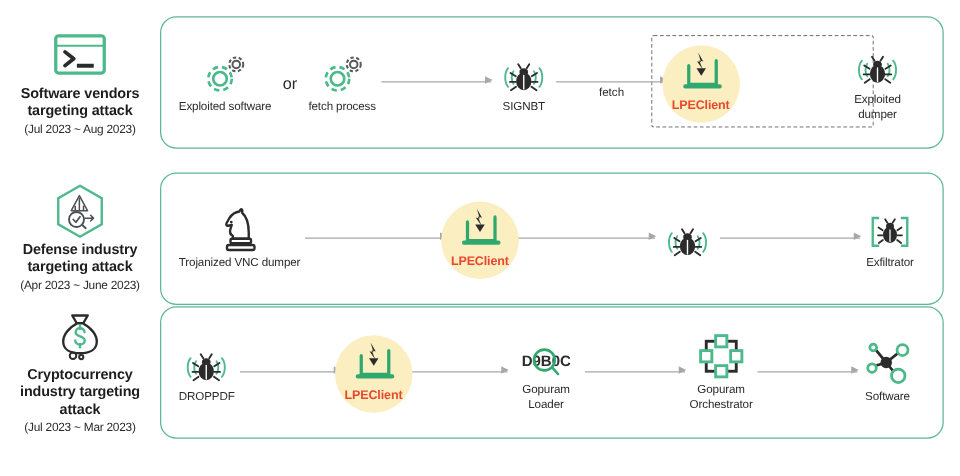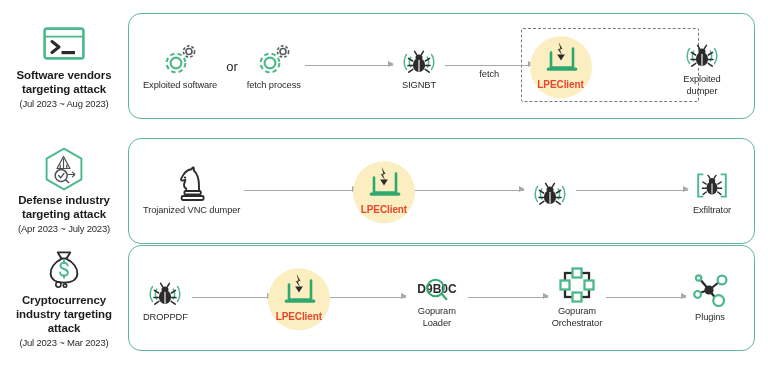--- a/index.html
+++ b/index.html
@@ -301,21 +301,21 @@
           <g fill="none" stroke="#4a4f53" stroke-width="1.5">
             <circle cx="18.2" cy="28.6" r="6"></circle>
             <line x1="22.6" y1="32.8" x2="26" y2="36"></line>
           </g>
           <path d="M15.6 28.6 L17.7 30.8 L21.0 26.4" fill="none" stroke="#4a4f53" stroke-width="1.4" stroke-linecap="round" stroke-linejoin="round"></path>
           <path d="M25 27.5 L31.5 27.5 M29.5 25.2 L31.8 27.5 L29.5 29.8" fill="none" stroke="#4a4f53" stroke-width="1.2" stroke-linecap="round" stroke-linejoin="round"></path>
         </svg>
       </div>
       <div class="campaign-title">Defense industry
 targeting attack</div>
-      <div class="campaign-dates">(Apr 2023 ~ July 2023)</div>
+      <div class="campaign-dates">(Apr 2023 ~ June 2023)</div>
     </div>
 
     <div class="panel">
       <div class="panel-inner">
 
         <div class="node">
           <div class="node-icon">
             <svg width="34" height="36" viewBox="0 0 34 36">
               <path d="M16.5 3.2 C13.4 3.6 10.4 5.6 8.6 8.4 L6.3 12.4 C5.6 13.6 6.3 14.9 7.6 14.6 L10.4 13.9 L9.3 17.4 C8.6 19.6 9.1 21.4 11.2 22.6 L11.2 25.0 L24.0 25.0 L24.0 20.2 C24.0 12.8 22.2 7.2 18.8 4.4 L18.8 2.2 C18.8 1.4 17.9 1.2 17.4 1.8 Z" fill="none" stroke="#2b2b2b" stroke-width="1.9" stroke-linejoin="round"></path>
               <circle cx="10.0" cy="11.6" r="1.1" fill="#2b2b2b"></circle>
@@ -546,21 +546,21 @@
               </g>
               <circle cx="19" cy="17" r="4.6" fill="#2b2b2b"></circle>
               <g fill="#ffffff" stroke="#4bb98a" stroke-width="2.2">
                 <circle cx="8.6" cy="5.0" r="2.7"></circle>
                 <circle cx="32.0" cy="7.0" r="4.4"></circle>
                 <circle cx="7.6" cy="21.4" r="3.4"></circle>
                 <circle cx="28.6" cy="27.6" r="5.4"></circle>
               </g>
             </svg>
           </div>
-          <div class="node-label">Plugins</div>
+          <div class="node-label">Software</div>
         </div>
 
         <div class="spacer" style="width:10px"></div>
       </div>
     </div>
   </div>
 
 </div>
 
 </body></html>

